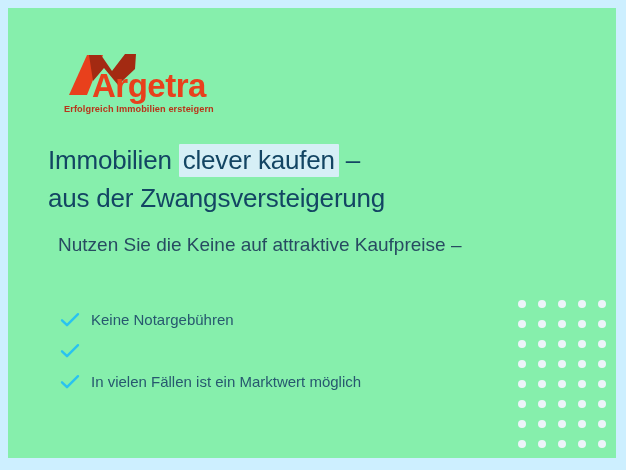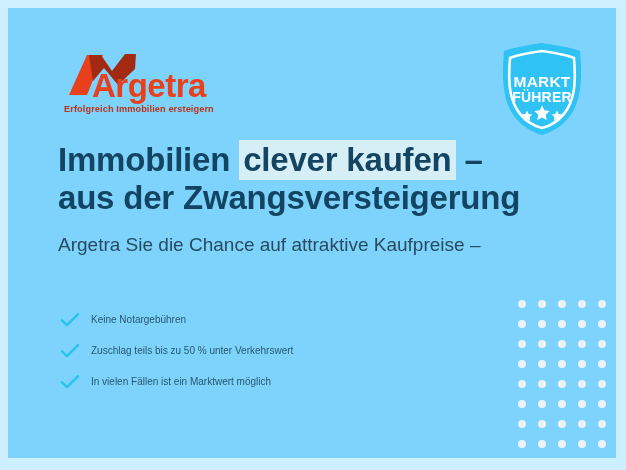--- a/index.html
+++ b/index.html
@@ -22,21 +22,21 @@
     background: #cdefff;
     box-sizing: border-box;
   }
 
   .card {
     position: absolute;
     left: 8px;
     top: 8px;
     width: 608px;
     height: 450px;
-    background: #7dd3fc;
+    background: #86efac;
     overflow: hidden;
   }
 
   
   .dot-grid {
     position: absolute;
     left: 510px;
     top: 292px;
     width: 100px;
     height: 160px;
@@ -66,25 +66,25 @@
     left: 486px;
     top: 33px;
     width: 96px;
     height: 96px;
   }
   .badge-svg { display: block; }
 
   
   .headline {
     position: absolute;
-    left: 50px;
+    left: 40px;
     top: 133px;
     width: 520px;
-    font-size: 33px;
-    font-weight: bold;
+    font-size: 26px;
+    font-weight: normal;
     line-height: 38px;
     color: #134563;
     letter-spacing: -0.2px;
   }
   .headline .hl-line { display: block; white-space: nowrap; }
   .headline .mark {
     background: #d6eff6;
     padding: 1px 4px 2px 4px;
     border-radius: 1px;
   }
@@ -117,21 +117,21 @@
     align-items: center;
     height: 31px;
   }
   .benefit-check {
     width: 26px;
     flex: 0 0 26px;
     display: flex;
     align-items: center;
   }
   .benefit-label {
-    font-size: 10px;
+    font-size: 15px;
     color: #27586f;
     white-space: nowrap;
     padding-left: 5px;
   }
 </style>
 </head>
 <body>
 
 <div class="frame">
   <div class="card">
@@ -185,59 +185,45 @@
         <path d="M6 44 L24 4 L40 4 L24 44 Z" fill="#e8401c"></path>
 
         <path d="M26 4 L38 4 L49 20 L62 3 L73 3 L72 18 L55 34 L41 17 L30 30 Z" fill="#a32a12"></path>
 
         <text x="29" y="46" font-family="'Liberation Sans', sans-serif" font-size="33" font-weight="bold" fill="#e8401c" letter-spacing="-0.5">Argetra</text>
 
         <text x="1" y="61" font-family="'Liberation Sans', sans-serif" font-size="9.2" font-weight="bold" fill="#b9341a" letter-spacing="0.1">Erfolgreich Immobilien ersteigern</text>
       </svg>
     </div>
 
-    <div class="badge">
-      <svg class="badge-svg" width="96" height="96" viewBox="0 0 96 96">
-        <path d="M48 2 C48 2 76 6 86 10 C88 34 88 56 78 72 C70 85 56 92 48 94 C40 92 26 85 18 72 C8 56 8 34 10 10 C20 6 48 2 48 2 Z" fill="#2ec2f5"></path>
-        <path d="M48 10 C48 10 72 13.5 80 17 C81.6 37 81.6 55 73 68.5 C66.5 79.5 55 85.5 48 87 C41 85.5 29.5 79.5 23 68.5 C14.4 55 14.4 37 16 17 C24 13.5 48 10 48 10 Z" fill="none" stroke="#ffffff" stroke-width="2.6"></path>
-        <text x="48" y="46" text-anchor="middle" font-family="'Liberation Sans', sans-serif" font-size="15.5" font-weight="bold" fill="#ffffff" letter-spacing="0.2">MARKT</text>
-        <text x="48" y="61" text-anchor="middle" font-family="'Liberation Sans', sans-serif" font-size="14" font-weight="bold" fill="#ffffff" letter-spacing="0.2">FÜHRER</text>
-        <g fill="#ffffff">
-          <path d="M33 69.5 l1.6 3.4 3.7 .5 -2.7 2.6 .7 3.7 -3.3 -1.8 -3.3 1.8 .7 -3.7 -2.7 -2.6 3.7 -.5 Z"></path>
-          <path d="M48 64.5 l2.3 4.8 5.3 .8 -3.8 3.7 .9 5.3 -4.7 -2.5 -4.7 2.5 .9 -5.3 -3.8 -3.7 5.3 -.8 Z"></path>
-          <path d="M63 69.5 l1.6 3.4 3.7 .5 -2.7 2.6 .7 3.7 -3.3 -1.8 -3.3 1.8 .7 -3.7 -2.7 -2.6 3.7 -.5 Z"></path>
-        </g>
-      </svg>
-    </div>
 
     <div class="headline">
       <span class="hl-line"><span>Immobilien </span><span class="mark">clever kaufen</span><span> –</span></span>
       <span class="hl-line">aus der Zwangsversteigerung</span>
     </div>
 
     <div class="subhead">
-      <span class="sub-line">Argetra Sie die Chance auf attraktive Kaufpreise –</span>
+      <span class="sub-line">Nutzen Sie die Keine auf attraktive Kaufpreise –</span>
     </div>
 
     <ul class="benefits">
       <li class="benefit-item">
         <span class="benefit-check">
           <svg width="20" height="16" viewBox="0 0 20 16">
               <path d="M2 8.3 L7 13.2 L18 2.2" fill="none" stroke="#29c3f0" stroke-width="2.4" stroke-linecap="round" stroke-linejoin="round"></path>
             </svg>
         </span>
         <span class="benefit-label">Keine Notargebühren</span>
       </li>
       <li class="benefit-item">
         <span class="benefit-check">
           <svg width="20" height="16" viewBox="0 0 20 16">
               <path d="M2 8.3 L7 13.2 L18 2.2" fill="none" stroke="#29c3f0" stroke-width="2.4" stroke-linecap="round" stroke-linejoin="round"></path>
             </svg>
         </span>
-        <span class="benefit-label">Zuschlag teils bis zu 50 % unter Verkehrswert</span>
       </li>
       <li class="benefit-item">
         <span class="benefit-check">
           <svg width="20" height="16" viewBox="0 0 20 16">
               <path d="M2 8.3 L7 13.2 L18 2.2" fill="none" stroke="#29c3f0" stroke-width="2.4" stroke-linecap="round" stroke-linejoin="round"></path>
             </svg>
         </span>
         <span class="benefit-label">In vielen Fällen ist ein Marktwert möglich</span>
       </li>
     </ul>

